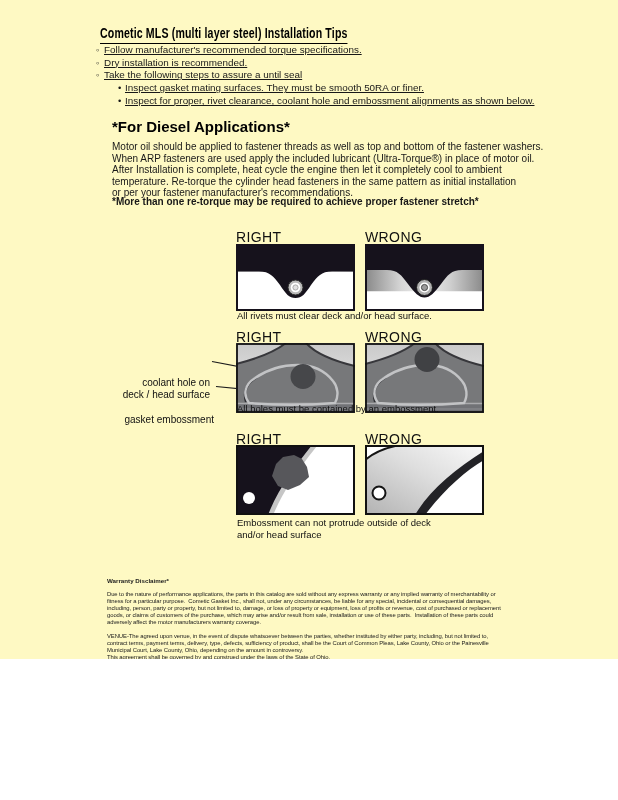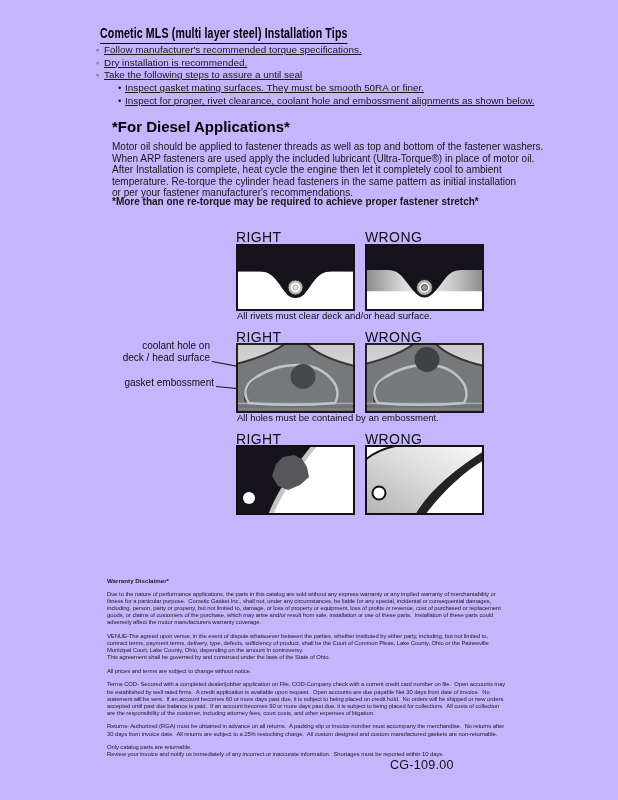--- a/index.html
+++ b/index.html
@@ -1,37 +1,37 @@
 <!DOCTYPE html>
 <html><head>
 <meta charset="utf-8">
 <style>
   html,body{margin:0;padding:0;background:#ffffff;}
   .page{
-    position:relative;width:618px;height:800px;background:#c4b5fd;overflow:hidden;
+    position:relative;width:618px;height:659px;background:#fef9c3;overflow:hidden;
     font-family:"Liberation Sans","DejaVu Sans",sans-serif;color:#1a1a1a;
   }
   .title{
     position:absolute;left:100px;top:25px;display:inline-block;
     font-size:14.5px;font-weight:bold;color:#000;
     border-bottom:1.6px solid #000;padding-bottom:2px;white-space:nowrap;
     transform:scaleX(0.73);transform-origin:0 0;letter-spacing:0.2px;
   }
   .tips{position:absolute;left:96px;top:44px;font-size:9.9px;line-height:12.7px;color:#181818;}
   .tip{white-space:nowrap;text-decoration:underline;}
   .tip .mk{display:inline-block;width:8px;font-size:9.5px;}
   .tip.sub{padding-left:22px;}
   .tip.sub .mk{width:7px;}
   .diesel-h{position:absolute;left:112px;top:118px;font-size:15px;font-weight:bold;color:#000;}
   .bodypara{position:absolute;left:112px;width:470px;font-size:10px;line-height:11.6px;
     white-space:pre-line;color:#181818;}
   .p1{top:134px;margin-top:7px;} .p2{top:164px;} .p3{top:196px;font-weight:bold;}
   .rw-label{position:absolute;width:119px;text-align:left;font-size:14px;color:#101010;letter-spacing:0.4px;}
   .caption{position:absolute;left:237px;font-size:9.5px;line-height:11.5px;color:#101010;white-space:pre-line;}
-  .ann-label{position:absolute;text-align:right;font-size:10px;line-height:11.5px;color:#101010;white-space:pre-line;}
+  .ann-label{position:absolute;text-align:right;font-size:10px;line-height:11.5px;color:#101010;white-space:pre-line;margin-top:37px;}
   .diag{position:absolute;}
   .leader{position:absolute;left:100px;top:330px;pointer-events:none;}
   .legal{position:absolute;left:107px;top:577px;width:425px;color:#1b1b1b;}
   .legal h3{margin:0 0 7px 0;font-size:6.2px;font-weight:bold;}
   .legal p{margin:0 0 6.5px 0;font-size:5.9px;line-height:7.1px;letter-spacing:-0.08px;white-space:pre;}
   .pagenum{position:absolute;left:390px;top:758px;font-size:12.5px;color:#111;letter-spacing:0.3px;}
 </style>
 </head>
 <body>
 
@@ -140,21 +140,21 @@
     <path d="M70,0 C80,11 98,18 119,23" fill="none" stroke="#37373b" stroke-width="2"></path>
     <rect x="0" y="60" width="119" height="10" fill="#717276"></rect>
     <path d="M0,60.5 H119" stroke="#aaaaad" stroke-width="1.3"></path>
     <path d="M0,66 H119" stroke="#8e8e92" stroke-width="1"></path>
     <path d="M10,59 C7,49 11,40 21,34" fill="none" stroke="#2f2f33" stroke-width="2.2"></path>
     <path d="M13,60 C7,52 8,42 19,35 C32,26 48,22 62,22 C78,22 90,29 97,38 C102,44 103,53 99,60 C70,62.5 40,62.5 13,60 Z" fill="none" stroke="#c2c3c5" stroke-width="2.4"></path>
     <circle cx="62" cy="16.5" r="12.5" fill="#404144"></circle>
     <rect x="1" y="1" width="117" height="68" fill="none" stroke="#111111" stroke-width="1.8"></rect>
   </svg>
 
-  <div class="caption" style="top:412px;">All holes must be contained by an embossment.</div>
+  <div class="caption" style="top:403px;">All holes must be contained by an embossment.</div>
 
   <div class="rw-label" style="left:236px;top:431px;">RIGHT</div>
   <div class="rw-label" style="left:365px;top:431px;">WRONG</div>
 
   <svg class="diag" style="left:236px;top:445px;" width="119" height="70" viewBox="0 0 119 70">
     <rect x="0" y="0" width="119" height="70" fill="#ffffff"></rect>
     <path d="M78,0 C62,20 44,44 34,70" fill="none" stroke="#c6c6c6" stroke-width="6"></path>
     <path d="M0,0 H76 C60,20 42,44 32,70 H0 Z" fill="#16121c"></path>
     <path d="M40,19 L47,12 L58,10 L66,14 L71,22 L73,32 L64,40 L52,45 L42,41 L36,31 Z" fill="#57575b"></path>
     <circle cx="13" cy="53" r="6" fill="#ffffff"></circle>
@@ -171,20 +171,22 @@
     </defs>
     <rect x="0" y="0" width="119" height="70" fill="url(#gradD)"></rect>
     <path d="M58,70 C76,46 98,28 119,14 L119,70 Z" fill="#ffffff"></path>
     <path d="M119,6 C90,24 64,46 50,70 L60,70 C78,46 100,26 119,15 Z" fill="#232327"></path>
     <path d="M0,0 H34 C20,3 8,8 0,15 Z" fill="#ffffff"></path>
     <path d="M34,0 C20,3 8,8 0,15" fill="none" stroke="#151515" stroke-width="2"></path>
     <circle cx="14" cy="48" r="6.5" fill="#ffffff" stroke="#151515" stroke-width="2"></circle>
     <rect x="1" y="1" width="117" height="68" fill="none" stroke="#111111" stroke-width="2"></rect>
   </svg>
 
+  <div class="caption" style="top:517px;width:250px;">Embossment can not protrude outside of deck
+and/or head surface</div>
 
   <div class="legal">
     <h3>Warranty Disclaimer*</h3>
     <p>Due to the nature of performance applications, the parts in this catalog are sold without any express warranty or any implied warranty of merchantability or
 fitness for a particular purpose.  Cometic Gasket Inc., shall not, under any circumstances, be liable for any special, incidental or consequential damages,
 including, person, party or property, but not limited to, damage, or loss of property or equipment, loss of profits or revenue, cost of purchased or replacement
 goods, or claims of customers of the purchase, which may arise and/or result from sale, installation or use of these parts.  Installation of these parts could
 adversely affect the motor manufacturers warranty coverage.</p>
     <p>VENUE-The agreed upon venue, in the event of dispute whatsoever between the parties, whether instituted by either party, including, but not limited to,
 contract terms, payment terms, delivery, type, defects, sufficiency of product, shall be the Court of Common Pleas, Lake County, Ohio or the Painesville

